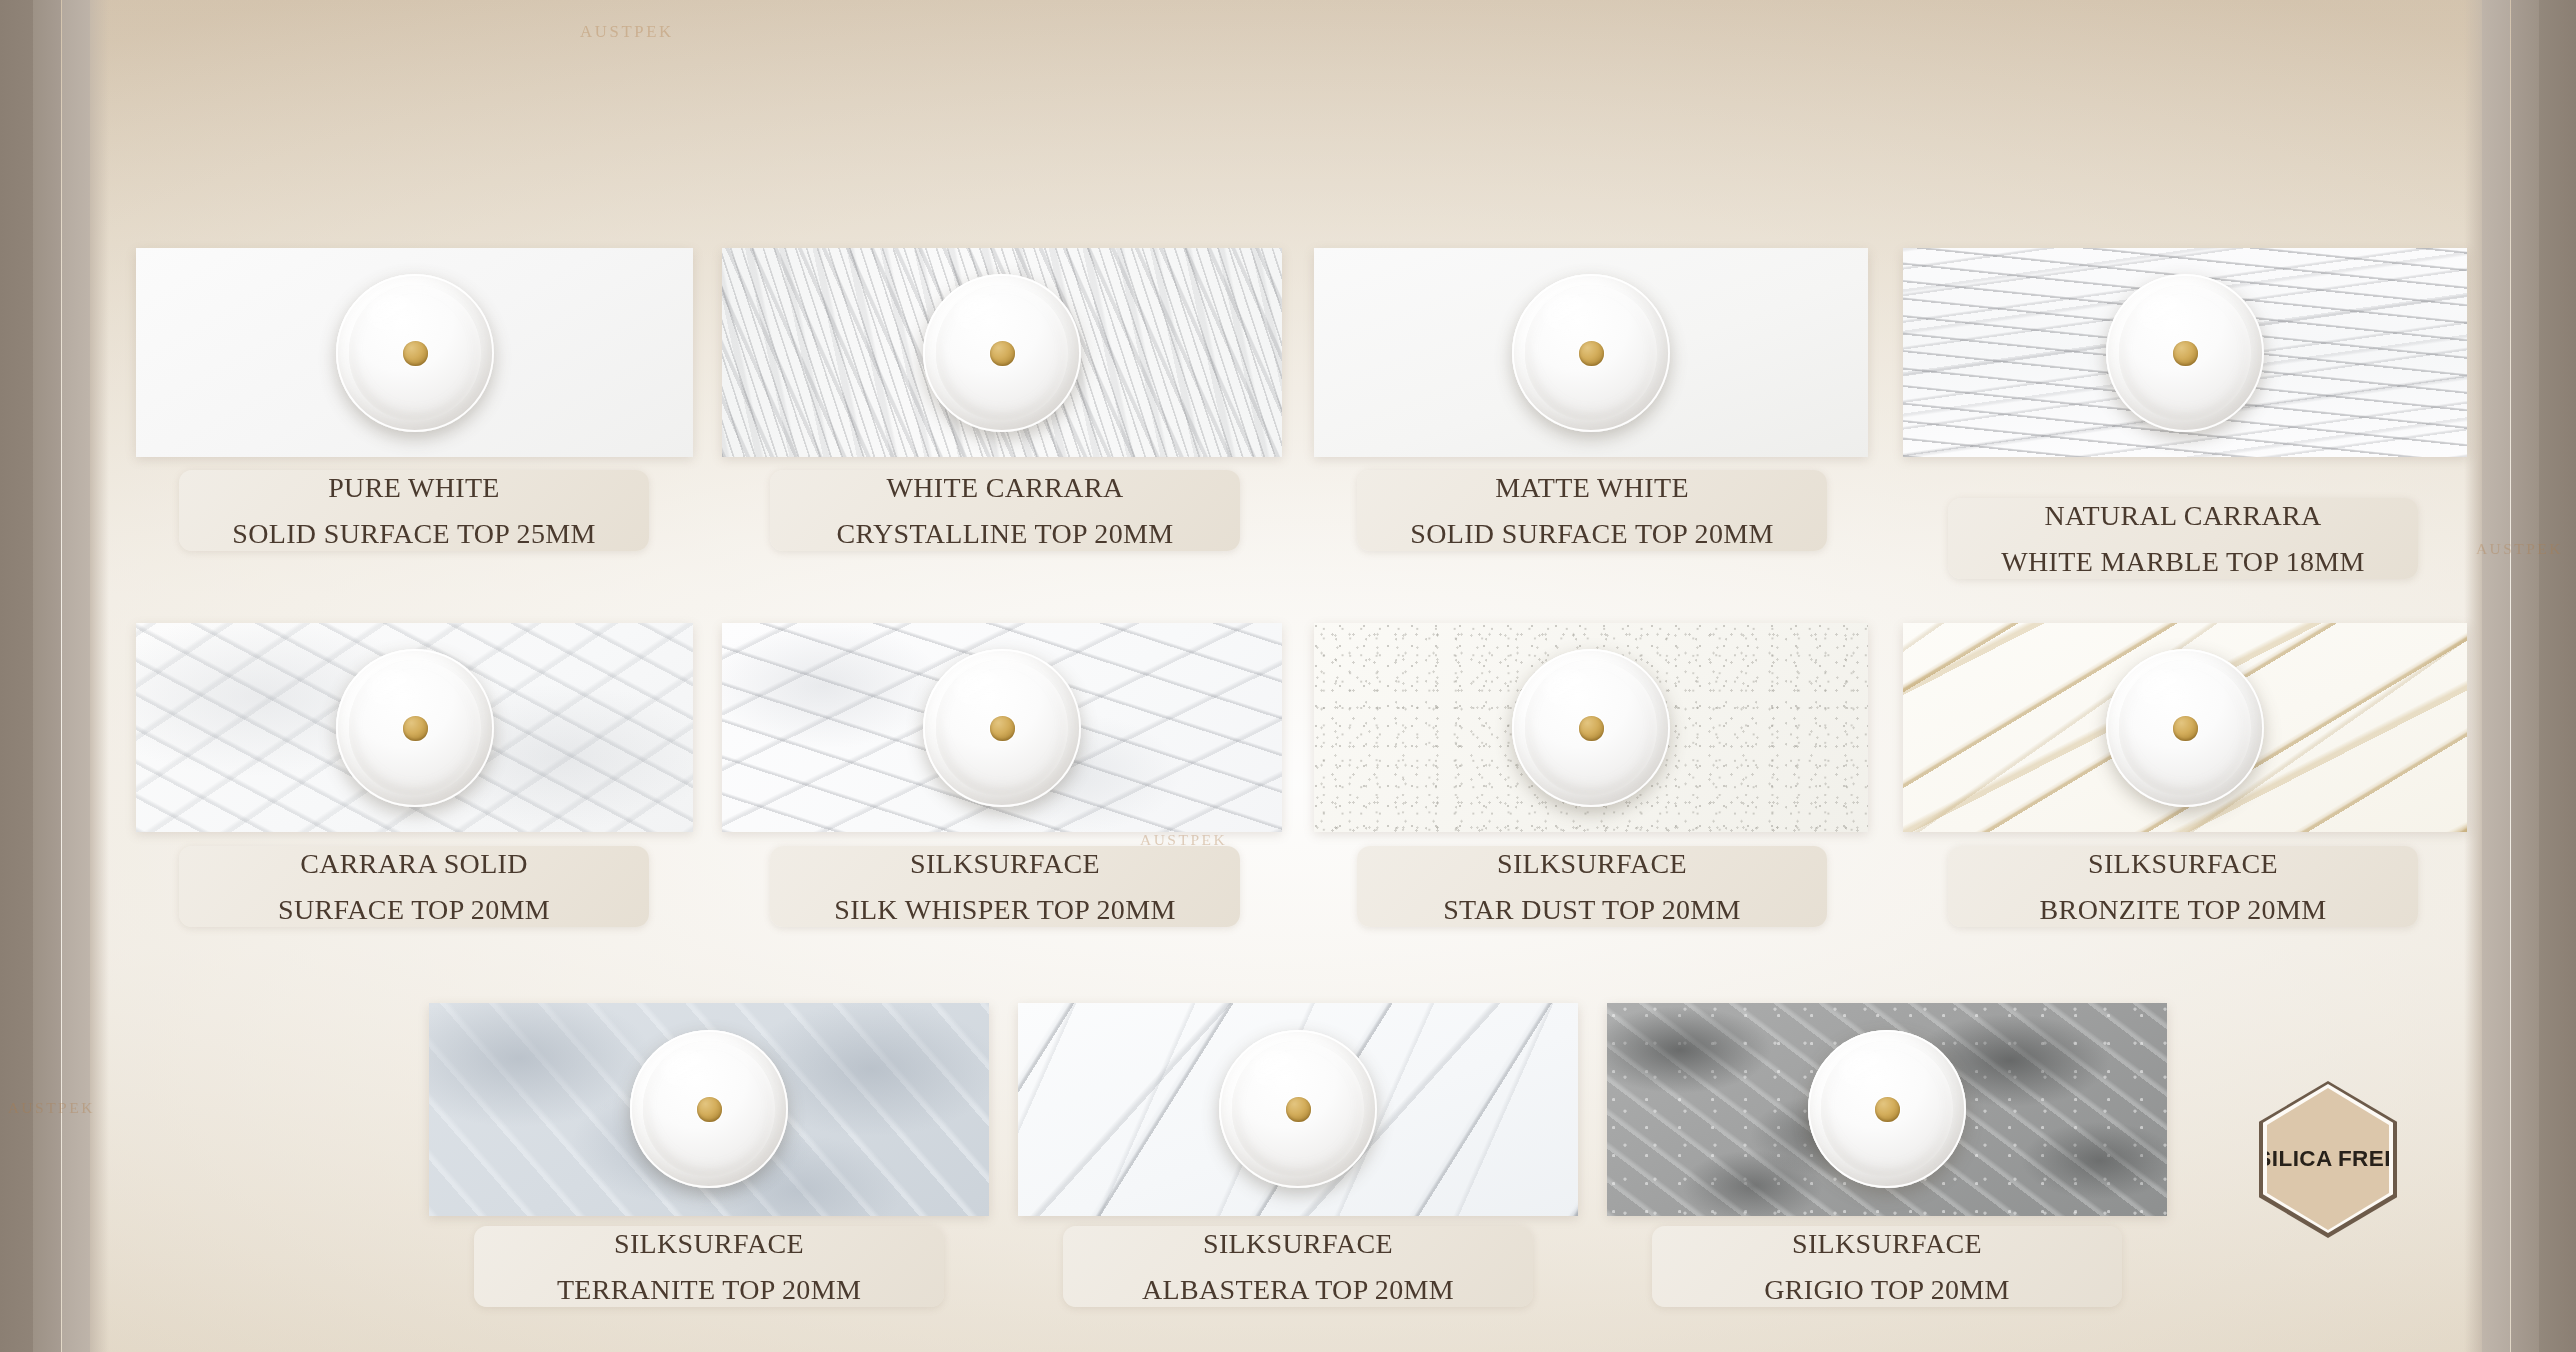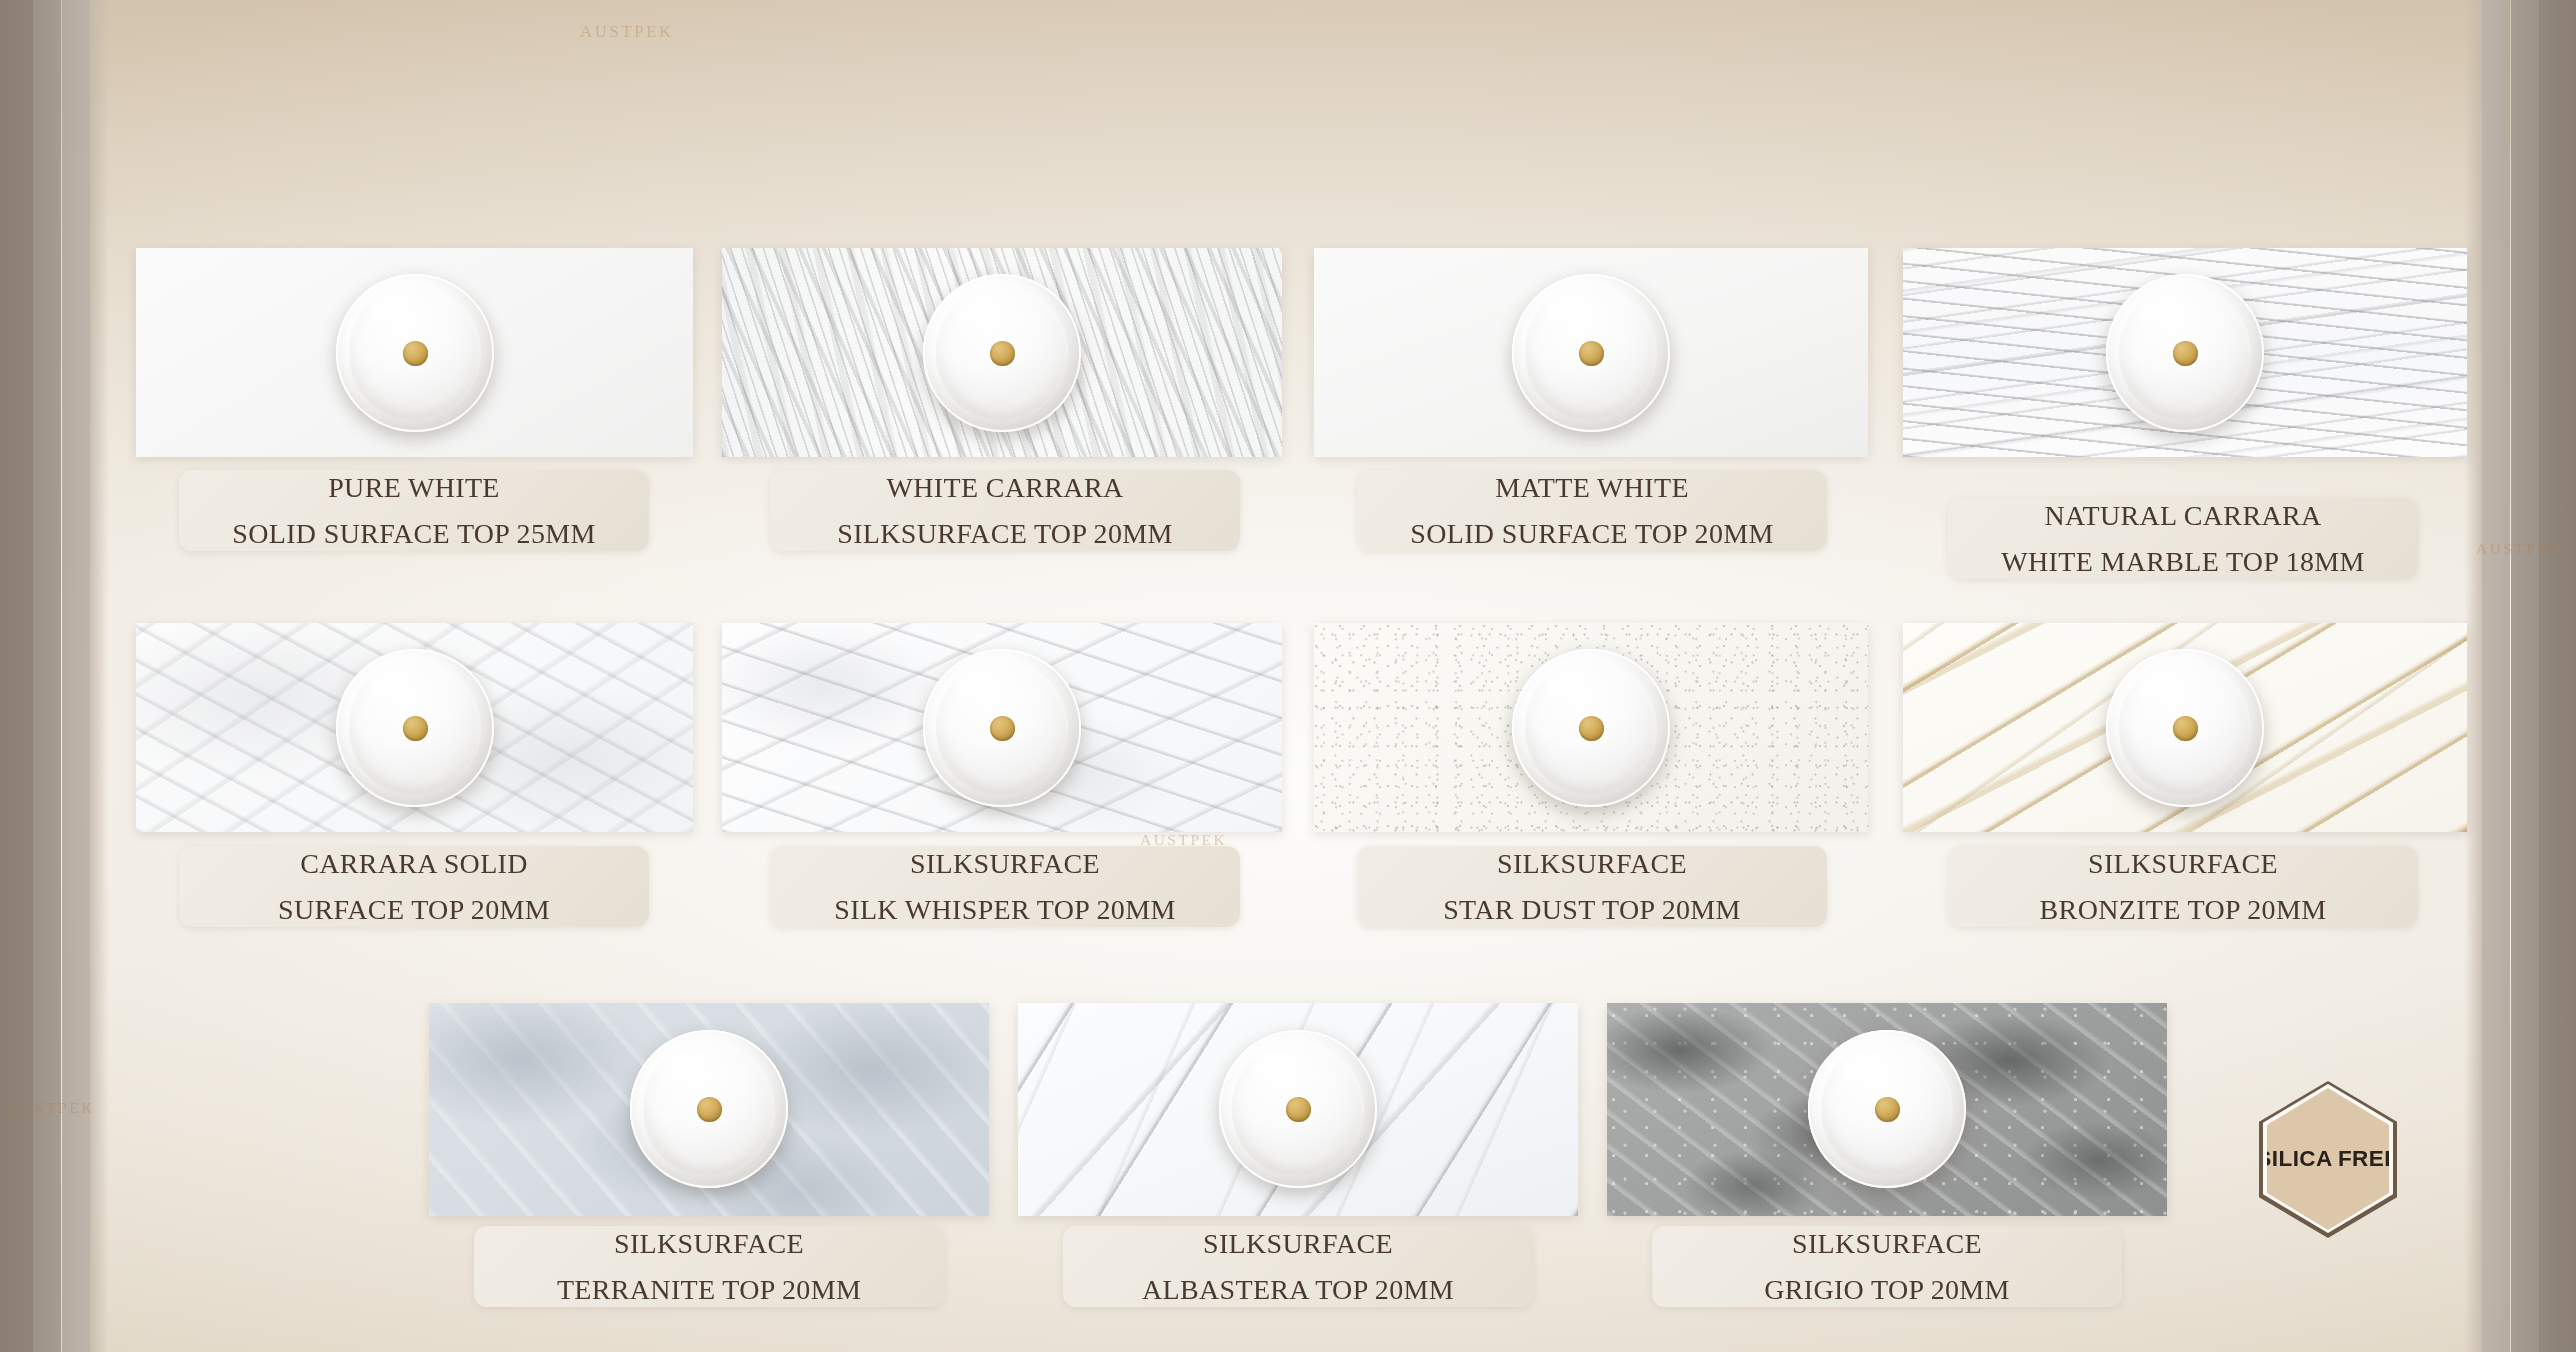--- a/index.html
+++ b/index.html
@@ -255,21 +255,21 @@
         </div>
       </div>
       <div class="card">
         <div class="swatch tex-carrara-cryst" style="left: 712px; top: 248px; width: 560px; height: 209px;">
           <div class="basin" style="left: 201px; top: 26px; width: 158px; height: 158px;">
             <div class="drain" style="left: 67px; top: 67px; width: 24.5px; height: 24.5px;"></div>
           </div>
         </div>
         <div class="label" style="left: 760px; top: 470px; width: 470px; height: 81px;">
           <div class="l1">WHITE CARRARA</div>
-          <div class="l2">SILKSURFACE TOP 20MM</div>
+          <div class="l2">CRYSTALLINE TOP 20MM</div>
         </div>
       </div>
       <div class="card">
         <div class="swatch tex-matte" style="left: 1304px; top: 248px; width: 554px; height: 209px;">
           <div class="basin" style="left: 198px; top: 26px; width: 158px; height: 158px;">
             <div class="drain" style="left: 67px; top: 67px; width: 24.5px; height: 24.5px;"></div>
           </div>
         </div>
         <div class="label" style="left: 1347px; top: 470px; width: 470px; height: 81px;">
           <div class="l1">MATTE WHITE</div>

